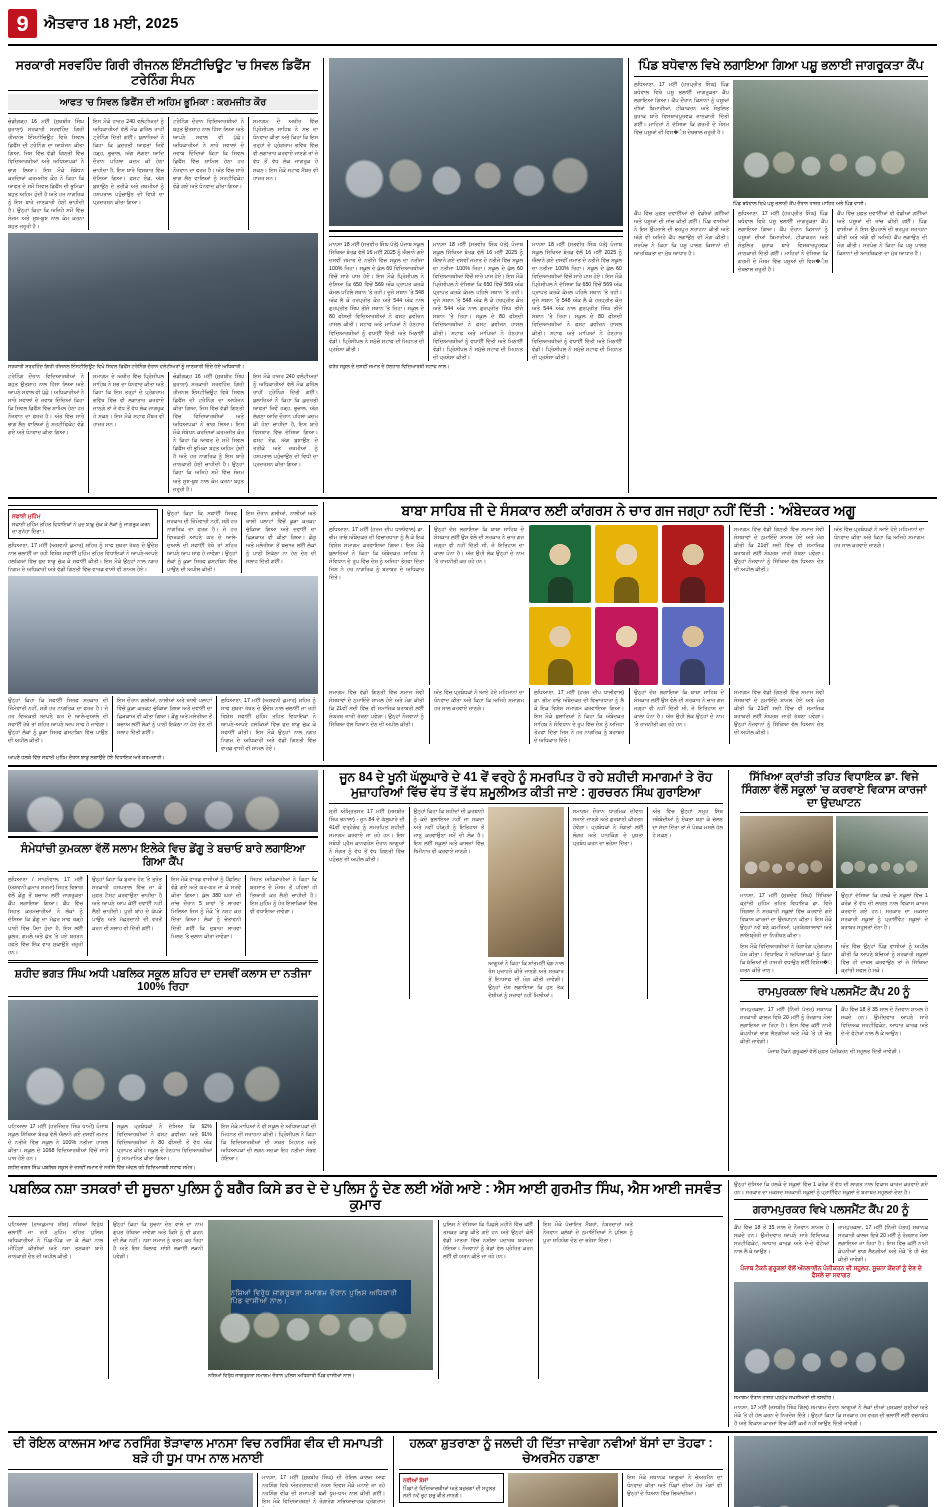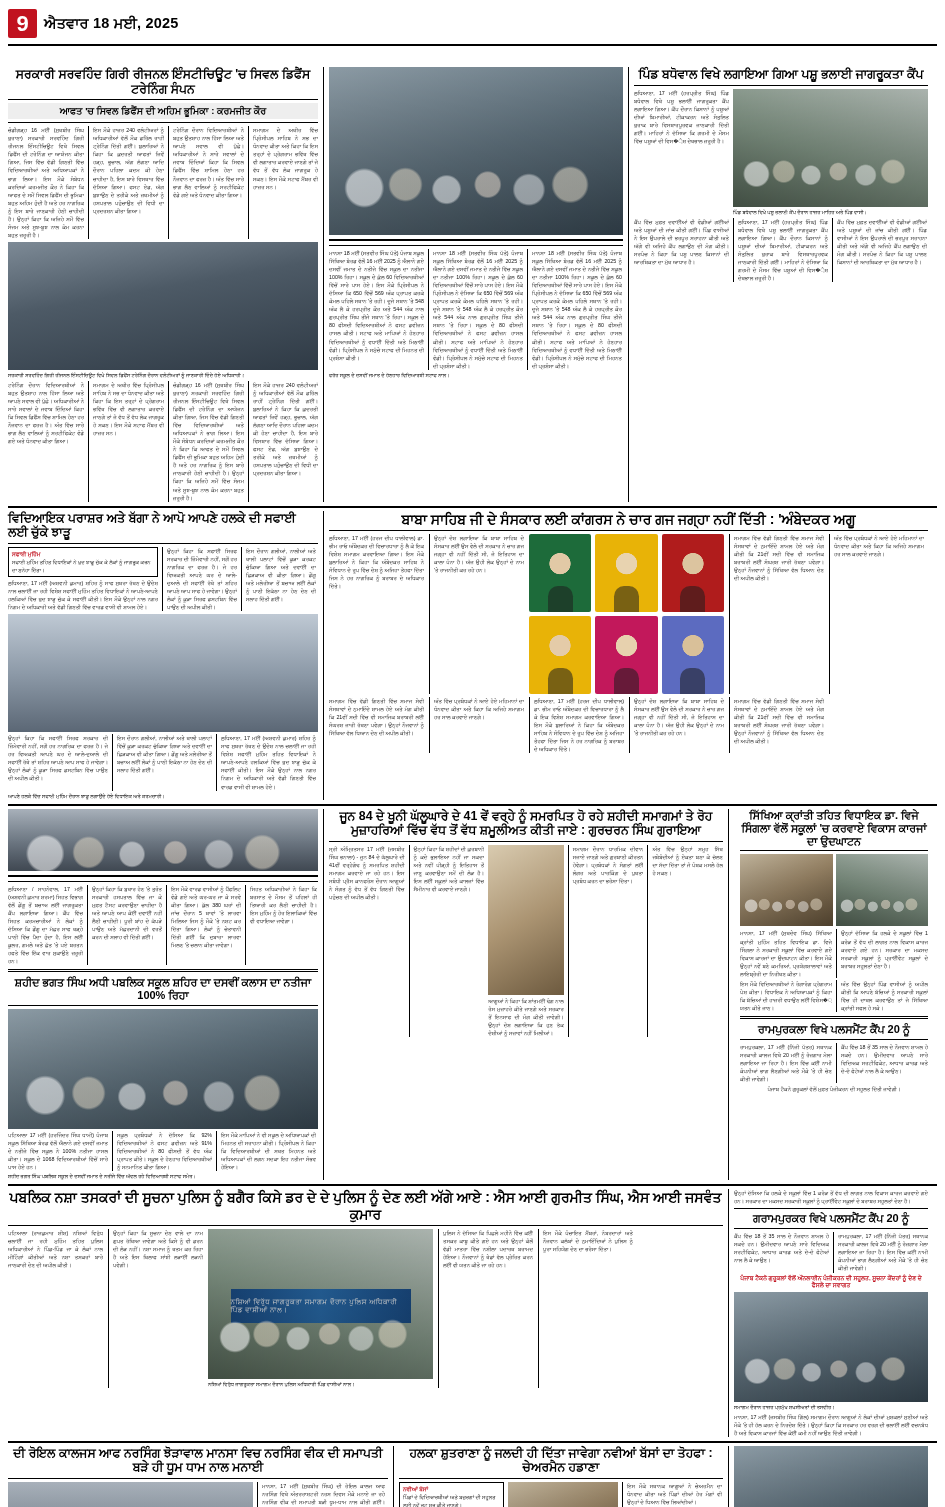--- a/index.html
+++ b/index.html
@@ -94,21 +94,21 @@
 
 <div class="page">
 
   <div class="masthead">
     <div class="mh-left">
       <div class="page-num">9</div>
       <div class="mh-date">ਐਤਵਾਰ 18 ਮਈ, 2025</div>
     </div>
   </div>
 
-  <div class="cols" style="margin-top:21px;">
+  <div class="cols" style="margin-top:12px;">
 
     <div class="col" style="width:310px;">
       <div class="hl hl-md center">ਸਰਕਾਰੀ ਸਰਵਹਿੰਦ ਗਿਰੀ ਰੀਜਨਲ ਇੰਸਟੀਚਿਊਟ 'ਚ ਸਿਵਲ ਡਿਫੈਂਸ ਟਰੇਨਿੰਗ ਸੰਪਨ</div>
       <div class="rule"></div>
       <div class="sub center" style="background:#eee; padding:2px 0;">ਆਫਤ 'ਚ ਸਿਵਲ ਡਿਫੈਂਸ ਦੀ ਅਹਿਮ ਭੂਮਿਕਾ : ਕਰਮਜੀਤ ਕੌਰ</div>
       <div class="rule"></div>
       <div class="cols" style="gap:4px;">
         <div class="col body-txt" style="width:76px;">ਚੰਡੀਗੜ੍ਹ 16 ਮਈ (ਸੁਖਬੀਰ ਸਿੰਘ ਖੁਰਾਣਾ) ਸਰਕਾਰੀ ਸਰਵਹਿੰਦ ਗਿਰੀ ਰੀਜਨਲ ਇੰਸਟੀਚਿਊਟ ਵਿਖੇ ਸਿਵਲ ਡਿਫੈਂਸ ਦੀ ਟਰੇਨਿੰਗ ਦਾ ਆਯੋਜਨ ਕੀਤਾ ਗਿਆ, ਜਿਸ ਵਿੱਚ ਵੱਡੀ ਗਿਣਤੀ ਵਿੱਚ ਵਿਦਿਆਰਥੀਆਂ ਅਤੇ ਅਧਿਆਪਕਾਂ ਨੇ ਭਾਗ ਲਿਆ। ਇਸ ਮੌਕੇ ਸੰਬੋਧਨ ਕਰਦਿਆਂ ਕਰਮਜੀਤ ਕੌਰ ਨੇ ਕਿਹਾ ਕਿ ਆਫਤ ਦੇ ਸਮੇਂ ਸਿਵਲ ਡਿਫੈਂਸ ਦੀ ਭੂਮਿਕਾ ਬਹੁਤ ਅਹਿਮ ਹੁੰਦੀ ਹੈ ਅਤੇ ਹਰ ਨਾਗਰਿਕ ਨੂੰ ਇਸ ਬਾਰੇ ਜਾਣਕਾਰੀ ਹੋਣੀ ਚਾਹੀਦੀ ਹੈ। ਉਨ੍ਹਾਂ ਕਿਹਾ ਕਿ ਅਜਿਹੇ ਸਮੇਂ ਵਿੱਚ ਸੰਜਮ ਅਤੇ ਸੂਝ-ਬੂਝ ਨਾਲ ਕੰਮ ਕਰਨਾ ਬਹੁਤ ਜ਼ਰੂਰੀ ਹੈ।</div>
         <div class="col vline body-txt" style="width:76px;padding-left:4px;">ਇਸ ਮੌਕੇ ਹਾਜ਼ਰ 240 ਵਲੰਟੀਅਰਾਂ ਨੂੰ ਅਧਿਕਾਰੀਆਂ ਵੱਲੋਂ ਮੌਕ ਡਰਿੱਲ ਰਾਹੀਂ ਟ੍ਰੇਨਿੰਗ ਦਿੱਤੀ ਗਈ। ਬੁਲਾਰਿਆਂ ਨੇ ਕਿਹਾ ਕਿ ਕੁਦਰਤੀ ਆਫਤਾਂ ਜਿਵੇਂ ਹੜ੍ਹ, ਭੂਚਾਲ, ਅੱਗ ਲੱਗਣਾ ਆਦਿ ਦੌਰਾਨ ਪਹਿਲਾ ਕਦਮ ਕੀ ਹੋਣਾ ਚਾਹੀਦਾ ਹੈ, ਇਸ ਬਾਰੇ ਵਿਸਥਾਰ ਵਿੱਚ ਦੱਸਿਆ ਗਿਆ। ਫਸਟ ਏਡ, ਅੱਗ ਬੁਝਾਉਣ ਦੇ ਤਰੀਕੇ ਅਤੇ ਜ਼ਖਮੀਆਂ ਨੂੰ ਹਸਪਤਾਲ ਪਹੁੰਚਾਉਣ ਦੀ ਵਿਧੀ ਦਾ ਪ੍ਰਦਰਸ਼ਨ ਕੀਤਾ ਗਿਆ।</div>
         <div class="col vline body-txt" style="width:76px;padding-left:4px;">ਟਰੇਨਿੰਗ ਦੌਰਾਨ ਵਿਦਿਆਰਥੀਆਂ ਨੇ ਬਹੁਤ ਉਤਸ਼ਾਹ ਨਾਲ ਹਿੱਸਾ ਲਿਆ ਅਤੇ ਆਪਣੇ ਸਵਾਲ ਵੀ ਪੁੱਛੇ। ਅਧਿਕਾਰੀਆਂ ਨੇ ਸਾਰੇ ਸਵਾਲਾਂ ਦੇ ਜਵਾਬ ਦਿੰਦਿਆਂ ਕਿਹਾ ਕਿ ਸਿਵਲ ਡਿਫੈਂਸ ਵਿੱਚ ਸ਼ਾਮਿਲ ਹੋਣਾ ਹਰ ਨੌਜਵਾਨ ਦਾ ਫਰਜ਼ ਹੈ। ਅੰਤ ਵਿੱਚ ਸਾਰੇ ਭਾਗ ਲੈਣ ਵਾਲਿਆਂ ਨੂੰ ਸਰਟੀਫਿਕੇਟ ਵੰਡੇ ਗਏ ਅਤੇ ਧੰਨਵਾਦ ਕੀਤਾ ਗਿਆ।</div>
@@ -150,21 +150,20 @@
         <div class="col body-txt" style="width:95px;">ਕੈਂਪ ਵਿੱਚ ਮੁਫ਼ਤ ਦਵਾਈਆਂ ਵੀ ਵੰਡੀਆਂ ਗਈਆਂ ਅਤੇ ਪਸ਼ੂਆਂ ਦੀ ਜਾਂਚ ਕੀਤੀ ਗਈ। ਪਿੰਡ ਵਾਸੀਆਂ ਨੇ ਇਸ ਉਪਰਾਲੇ ਦੀ ਭਰਪੂਰ ਸਰਾਹਨਾ ਕੀਤੀ ਅਤੇ ਅੱਗੇ ਵੀ ਅਜਿਹੇ ਕੈਂਪ ਲਗਾਉਣ ਦੀ ਮੰਗ ਕੀਤੀ। ਸਰਪੰਚ ਨੇ ਕਿਹਾ ਕਿ ਪਸ਼ੂ ਪਾਲਣ ਕਿਸਾਨਾਂ ਦੀ ਆਰਥਿਕਤਾ ਦਾ ਮੁੱਖ ਆਧਾਰ ਹੈ।</div>
         <div class="col vline body-txt" style="width:95px;padding-left:4px;">ਲੁਧਿਆਣਾ, 17 ਮਈ (ਹਰਪ੍ਰੀਤ ਸਿੰਘ) ਪਿੰਡ ਬਧੋਵਾਲ ਵਿਖੇ ਪਸ਼ੂ ਭਲਾਈ ਜਾਗਰੂਕਤਾ ਕੈਂਪ ਲਗਾਇਆ ਗਿਆ। ਕੈਂਪ ਦੌਰਾਨ ਕਿਸਾਨਾਂ ਨੂੰ ਪਸ਼ੂਆਂ ਦੀਆਂ ਬਿਮਾਰੀਆਂ, ਟੀਕਾਕਰਨ ਅਤੇ ਸੰਤੁਲਿਤ ਖੁਰਾਕ ਬਾਰੇ ਵਿਸਥਾਰਪੂਰਵਕ ਜਾਣਕਾਰੀ ਦਿੱਤੀ ਗਈ। ਮਾਹਿਰਾਂ ਨੇ ਦੱਸਿਆ ਕਿ ਗਰਮੀ ਦੇ ਮੌਸਮ ਵਿੱਚ ਪਸ਼ੂਆਂ ਦੀ ਵਿਸ�਼ੇਸ਼ ਦੇਖਭਾਲ ਜ਼ਰੂਰੀ ਹੈ।</div>
         <div class="col vline body-txt" style="width:95px;padding-left:4px;">ਕੈਂਪ ਵਿੱਚ ਮੁਫ਼ਤ ਦਵਾਈਆਂ ਵੀ ਵੰਡੀਆਂ ਗਈਆਂ ਅਤੇ ਪਸ਼ੂਆਂ ਦੀ ਜਾਂਚ ਕੀਤੀ ਗਈ। ਪਿੰਡ ਵਾਸੀਆਂ ਨੇ ਇਸ ਉਪਰਾਲੇ ਦੀ ਭਰਪੂਰ ਸਰਾਹਨਾ ਕੀਤੀ ਅਤੇ ਅੱਗੇ ਵੀ ਅਜਿਹੇ ਕੈਂਪ ਲਗਾਉਣ ਦੀ ਮੰਗ ਕੀਤੀ। ਸਰਪੰਚ ਨੇ ਕਿਹਾ ਕਿ ਪਸ਼ੂ ਪਾਲਣ ਕਿਸਾਨਾਂ ਦੀ ਆਰਥਿਕਤਾ ਦਾ ਮੁੱਖ ਆਧਾਰ ਹੈ।</div>
       </div>
     </div>
   </div>
 
   <div class="cols sec">
 
     <div class="col" style="width:310px;">
-      <div class="hl hl-md">ਵਿਦਿਆਇਕ ਪਰਾਸ਼ਰ ਅਤੇ ਬੱਗਾ ਨੇ ਆਪੋ ਆਪਣੇ ਹਲਕੇ ਦੀ ਸਫਾਈ ਲਈ ਚੁੱਕੇ ਝਾੜੂ</div>
       <div class="rule"></div>
       <div class="cols" style="gap:4px;">
         <div class="col" style="width:150px;">
           <div class="box-note">
             <span class="note-title">ਸਫਾਈ ਮੁਹਿੰਮ</span>
             <span>ਸਫਾਈ ਮੁਹਿੰਮ ਤਹਿਤ ਵਿਧਾਇਕਾਂ ਨੇ ਖੁਦ ਝਾੜੂ ਚੁੱਕ ਕੇ ਲੋਕਾਂ ਨੂੰ ਜਾਗਰੂਕ ਕਰਨ ਦਾ ਸੁਨੇਹਾ ਦਿੱਤਾ।</span>
           </div>
           <div class="body-txt" style="margin-top:2px;">ਲੁਧਿਆਣਾ, 17 ਮਈ (ਅਸ਼ਵਨੀ ਕੁਮਾਰ) ਸ਼ਹਿਰ ਨੂੰ ਸਾਫ ਸੁਥਰਾ ਰੱਖਣ ਦੇ ਉਦੇਸ਼ ਨਾਲ ਚਲਾਈ ਜਾ ਰਹੀ ਵਿਸ਼ੇਸ਼ ਸਫਾਈ ਮੁਹਿੰਮ ਤਹਿਤ ਵਿਧਾਇਕਾਂ ਨੇ ਆਪਣੇ-ਆਪਣੇ ਹਲਕਿਆਂ ਵਿੱਚ ਖੁਦ ਝਾੜੂ ਚੁੱਕ ਕੇ ਸਫਾਈ ਕੀਤੀ। ਇਸ ਮੌਕੇ ਉਨ੍ਹਾਂ ਨਾਲ ਨਗਰ ਨਿਗਮ ਦੇ ਅਧਿਕਾਰੀ ਅਤੇ ਵੱਡੀ ਗਿਣਤੀ ਵਿੱਚ ਵਾਰਡ ਵਾਸੀ ਵੀ ਸ਼ਾਮਲ ਹੋਏ।</div>
         </div>
         <div class="col vline body-txt" style="width:75px;padding-left:4px;">ਉਨ੍ਹਾਂ ਕਿਹਾ ਕਿ ਸਫਾਈ ਸਿਰਫ ਸਰਕਾਰ ਦੀ ਜ਼ਿੰਮੇਵਾਰੀ ਨਹੀਂ, ਸਗੋਂ ਹਰ ਨਾਗਰਿਕ ਦਾ ਫਰਜ਼ ਹੈ। ਜੇ ਹਰ ਵਿਅਕਤੀ ਆਪਣੇ ਘਰ ਦੇ ਆਲੇ-ਦੁਆਲੇ ਦੀ ਸਫਾਈ ਰੱਖੇ ਤਾਂ ਸ਼ਹਿਰ ਆਪਣੇ ਆਪ ਸਾਫ ਹੋ ਜਾਵੇਗਾ। ਉਨ੍ਹਾਂ ਲੋਕਾਂ ਨੂੰ ਕੂੜਾ ਸਿਰਫ ਡਸਟਬਿਨ ਵਿੱਚ ਪਾਉਣ ਦੀ ਅਪੀਲ ਕੀਤੀ।</div>
@@ -206,20 +205,21 @@
         <div class="col vline body-txt" style="width:95px;padding-left:4px;">ਸਮਾਗਮ ਵਿੱਚ ਵੱਡੀ ਗਿਣਤੀ ਵਿੱਚ ਸਮਾਜ ਸੇਵੀ ਸੰਸਥਾਵਾਂ ਦੇ ਨੁਮਾਇੰਦੇ ਸ਼ਾਮਲ ਹੋਏ ਅਤੇ ਮੰਗ ਕੀਤੀ ਕਿ 21ਵੀਂ ਸਦੀ ਵਿੱਚ ਵੀ ਸਮਾਜਿਕ ਬਰਾਬਰੀ ਲਈ ਸੰਘਰਸ਼ ਜਾਰੀ ਰੱਖਣਾ ਪਵੇਗਾ। ਉਨ੍ਹਾਂ ਨੌਜਵਾਨਾਂ ਨੂੰ ਸਿੱਖਿਆ ਵੱਲ ਧਿਆਨ ਦੇਣ ਦੀ ਅਪੀਲ ਕੀਤੀ।</div>
       </div>
     </div>
   </div>
 
   <div class="cols sec">
 
     <div class="col" style="width:310px;">
       <div class="photo ph-grad5 ph-people" style="height:62px;"></div>
       <div class="rule-thick"></div>
+      <div class="hl hl-sm center">ਸੰਮੇਧਾਂਚੀ ਕੁਮਕਲਾ ਵੱਲੋਂ ਸਲਾਮ ਇਲੇਕੇ ਵਿਚ ਡੇਂਗੂ ਤੇ ਬਚਾਓ ਬਾਰੇ ਲਗਾਇਆ ਗਿਆ ਕੈਂਪ</div>
       <div class="rule"></div>
       <div class="cols" style="gap:4px;">
         <div class="col body-txt" style="width:75px;">ਲੁਧਿਆਣਾ / ਸਾਹਨੇਵਾਲ, 17 ਮਈ (ਅਸ਼ਵਨੀ ਕੁਮਾਰ ਸ਼ਰਮਾ) ਸਿਹਤ ਵਿਭਾਗ ਵੱਲੋਂ ਡੇਂਗੂ ਤੋਂ ਬਚਾਅ ਲਈ ਜਾਗਰੂਕਤਾ ਕੈਂਪ ਲਗਾਇਆ ਗਿਆ। ਕੈਂਪ ਵਿੱਚ ਸਿਹਤ ਕਰਮਚਾਰੀਆਂ ਨੇ ਲੋਕਾਂ ਨੂੰ ਦੱਸਿਆ ਕਿ ਡੇਂਗੂ ਦਾ ਮੱਛਰ ਸਾਫ ਖੜ੍ਹੇ ਪਾਣੀ ਵਿੱਚ ਪੈਦਾ ਹੁੰਦਾ ਹੈ, ਇਸ ਲਈ ਕੂਲਰ, ਗਮਲੇ ਅਤੇ ਛੱਤ 'ਤੇ ਪਏ ਬਰਤਨ ਹਫਤੇ ਵਿੱਚ ਇੱਕ ਵਾਰ ਸੁਕਾਉਣੇ ਜ਼ਰੂਰੀ ਹਨ।</div>
         <div class="col vline body-txt" style="width:75px;padding-left:4px;">ਉਨ੍ਹਾਂ ਕਿਹਾ ਕਿ ਬੁਖਾਰ ਹੋਣ 'ਤੇ ਤੁਰੰਤ ਸਰਕਾਰੀ ਹਸਪਤਾਲ ਵਿੱਚ ਜਾ ਕੇ ਮੁਫ਼ਤ ਟੈਸਟ ਕਰਵਾਉਣਾ ਚਾਹੀਦਾ ਹੈ ਅਤੇ ਆਪਣੇ ਆਪ ਕੋਈ ਦਵਾਈ ਨਹੀਂ ਲੈਣੀ ਚਾਹੀਦੀ। ਪੂਰੀ ਬਾਂਹ ਦੇ ਕੱਪੜੇ ਪਾਉਣ ਅਤੇ ਮੱਛਰਦਾਨੀ ਦੀ ਵਰਤੋਂ ਕਰਨ ਦੀ ਸਲਾਹ ਵੀ ਦਿੱਤੀ ਗਈ।</div>
         <div class="col vline body-txt" style="width:75px;padding-left:4px;">ਇਸ ਮੌਕੇ ਵਾਰਡ ਵਾਸੀਆਂ ਨੂੰ ਪੈਂਫਲਿਟ ਵੰਡੇ ਗਏ ਅਤੇ ਘਰ-ਘਰ ਜਾ ਕੇ ਸਰਵੇ ਕੀਤਾ ਗਿਆ। ਕੁੱਲ 380 ਘਰਾਂ ਦੀ ਜਾਂਚ ਦੌਰਾਨ 5 ਥਾਵਾਂ 'ਤੇ ਲਾਰਵਾ ਮਿਲਿਆ ਜਿਸ ਨੂੰ ਮੌਕੇ 'ਤੇ ਨਸ਼ਟ ਕਰ ਦਿੱਤਾ ਗਿਆ। ਲੋਕਾਂ ਨੂੰ ਚੇਤਾਵਨੀ ਦਿੱਤੀ ਗਈ ਕਿ ਦੁਬਾਰਾ ਲਾਰਵਾ ਮਿਲਣ 'ਤੇ ਚਲਾਨ ਕੀਤਾ ਜਾਵੇਗਾ।</div>
         <div class="col vline body-txt" style="width:72px;padding-left:4px;">ਸਿਹਤ ਅਧਿਕਾਰੀਆਂ ਨੇ ਕਿਹਾ ਕਿ ਬਰਸਾਤ ਦੇ ਮੌਸਮ ਤੋਂ ਪਹਿਲਾਂ ਹੀ ਤਿਆਰੀ ਕਰ ਲੈਣੀ ਚਾਹੀਦੀ ਹੈ। ਇਸ ਮੁਹਿੰਮ ਨੂੰ ਹੋਰ ਇਲਾਕਿਆਂ ਵਿੱਚ ਵੀ ਵਧਾਇਆ ਜਾਵੇਗਾ।</div>
       </div>
       <div class="rule-dbl"></div>
       <div class="hl hl-sm center">ਸ਼ਹੀਦ ਭਗਤ ਸਿੰਘ ਅਧੀ ਪਬਲਿਕ ਸਕੂਲ ਸ਼ਹਿਰ ਦਾ ਦਸਵੀਂ ਕਲਾਸ ਦਾ ਨਤੀਜਾ 100% ਰਿਹਾ</div>
       <div class="rule"></div>

